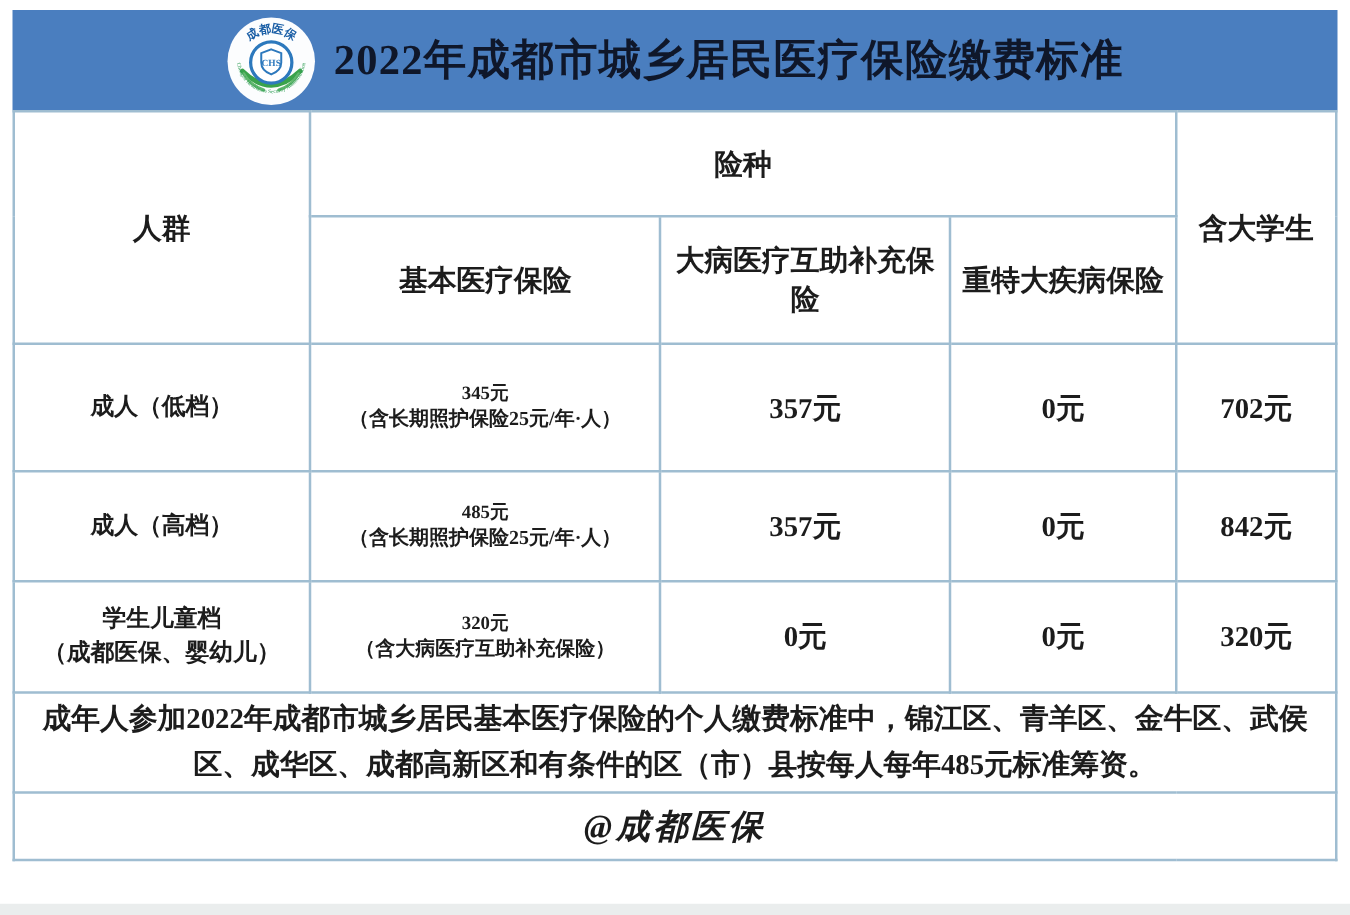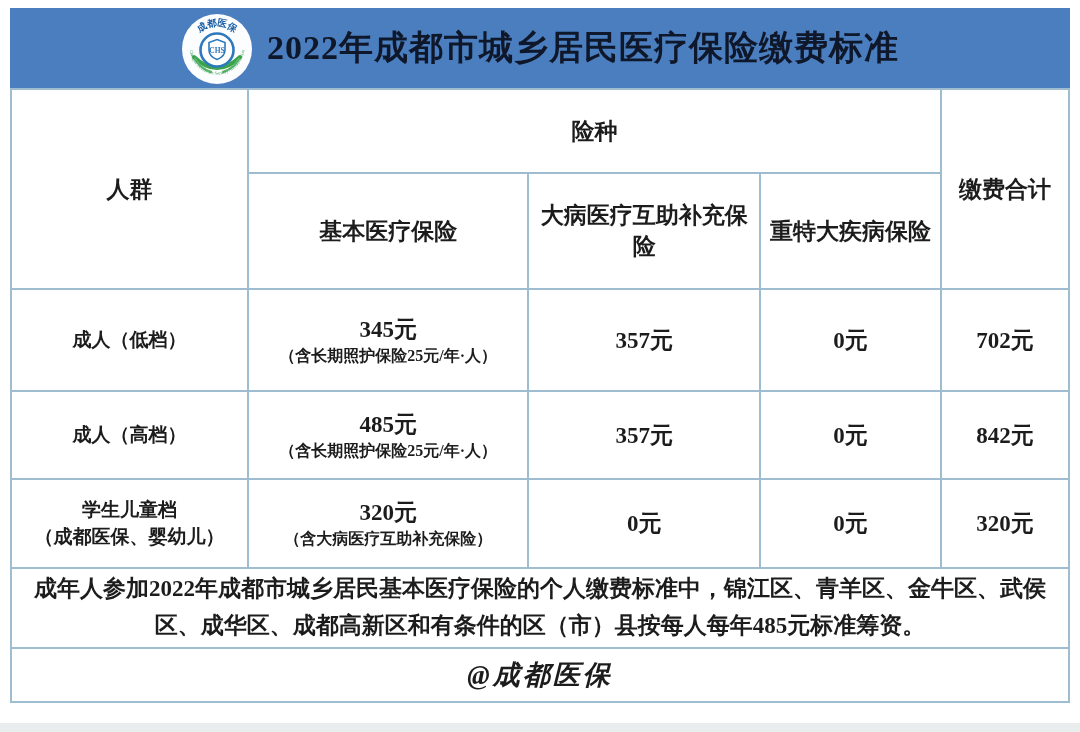--- a/index.html
+++ b/index.html
@@ -24,29 +24,29 @@
   }
   table.main {
     width: 100%; border-collapse: collapse; table-layout: fixed;
     background: #ffffff;
   }
   table.main th, table.main td {
     border: 2px solid #9fbdd1; text-align: center; vertical-align: middle;
     color: #1c1c1c; font-weight: bold; padding: 2px 4px;
   }
   tr.head-row-1 { height: 84px; }
-  tr.head-row-2 { height: 116px; }
+  tr.head-row-2 { height: 102px; }
   tr.body-row-1 { height: 102px; }
   tr.body-row-2 { height: 88px; }
   tr.body-row-3 { height: 89px; }
   tr.note-row   { height: 72px;  }
   tr.mark-row   { height: 54px;  }
   .th-text { font-size: 23px; }
   .pop-cell { font-size: 19px; line-height: 1.4; }
-  .amount { font-size: 23px; display: block; line-height: 1.35; }
+  .amount { font-size: 15px; display: block; line-height: 1.35; }
   .amount-note { font-size: 16px; display: block; line-height: 1.35; }
   .val { font-size: 23px; border-radius: 21px; }
   .red { color: #cf2727; }
   td.note-cell {
     text-align: left; font-size: 23px; line-height: 1.6;
     padding: 8px 8px 8px 8px; color: #1c1c1c;
   }
   td.mark-cell {
     text-align: right; padding-right: 46px;
     color: #8f9091; font-size: 27px; letter-spacing: 3px;
@@ -94,21 +94,21 @@
       </colgroup>
       <tbody>
         <tr class="head-row-1">
           <th rowspan="2">
             <span class="th-text">人群</span>
           </th>
           <th colspan="3">
             <span class="th-text">险种</span>
           </th>
           <th rowspan="2">
-            <span class="th-text">缴费合计</span>
+            <span class="th-text">含大学生</span>
           </th>
         </tr>
         <tr class="head-row-2">
           <th>
             <span class="th-text">基本医疗保险</span>
           </th>
           <th>
             <span class="th-text">大病医疗互助补充保险</span>
           </th>
           <th>

